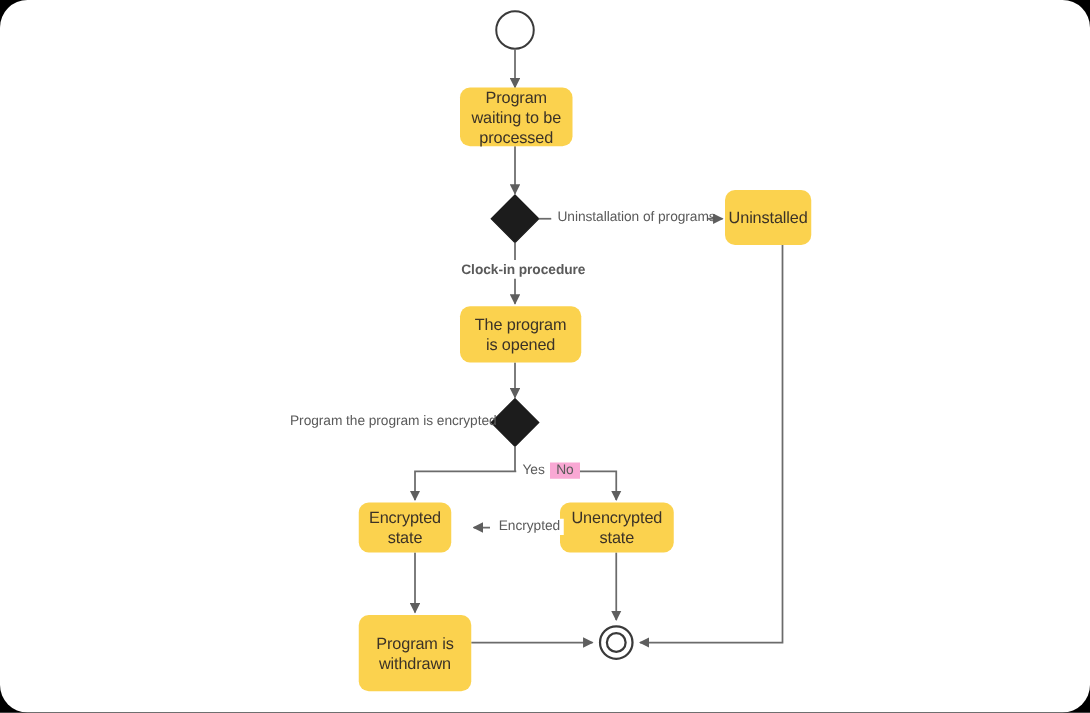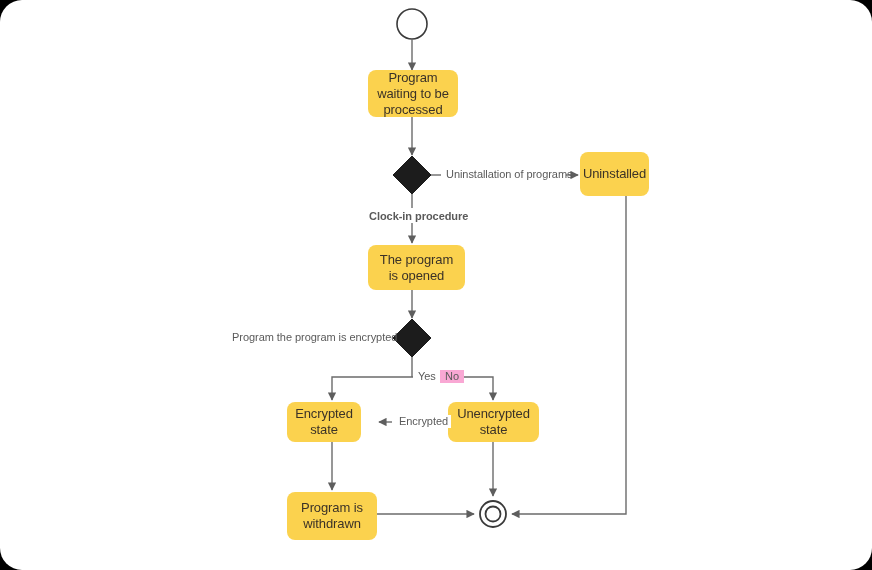--- a/index.html
+++ b/index.html
@@ -109,21 +109,21 @@
   <div class="node-box" style="left:368px; top:70px; width:90px; height:47px;">Program waiting to be processed</div>
 
   <div class="node-box" style="left:580px; top:152px; width:69px; height:44px;">Uninstalled</div>
 
   <div class="node-box" style="left:368px; top:245px; width:97px; height:45px;">The program is opened</div>
 
   <div class="node-box" style="left:287px; top:402px; width:74px; height:40px;">Encrypted state</div>
 
   <div class="node-box" style="left:448px; top:402px; width:91px; height:40px;">Unencrypted state</div>
 
-  <div class="node-box" style="left:287px; top:492px; width:90px; height:48px;">Program is withdrawn</div>
+  <div class="node-box" style="left:287px; top:492px; width:90px; height:61px;">Program is withdrawn</div>
 
   <div class="edge-label" style="left:446px; top:168px;">Uninstallation of programs</div>
 
   <div class="edge-label" style="left:369px; top:210px;font-weight:bold;">Clock-in procedure</div>
 
   <div class="edge-label" style="left:232px; top:331px;">Program the program is encrypted</div>
 
   <div class="edge-label" style="left:365px; top:370px; background:#ffffff; padding:0 5px;margin-left:48px;">Yes</div>
 
   <div class="edge-label" style="left:440px; top:370px; background:#f9a8d4; padding:0 5px;">No</div>

